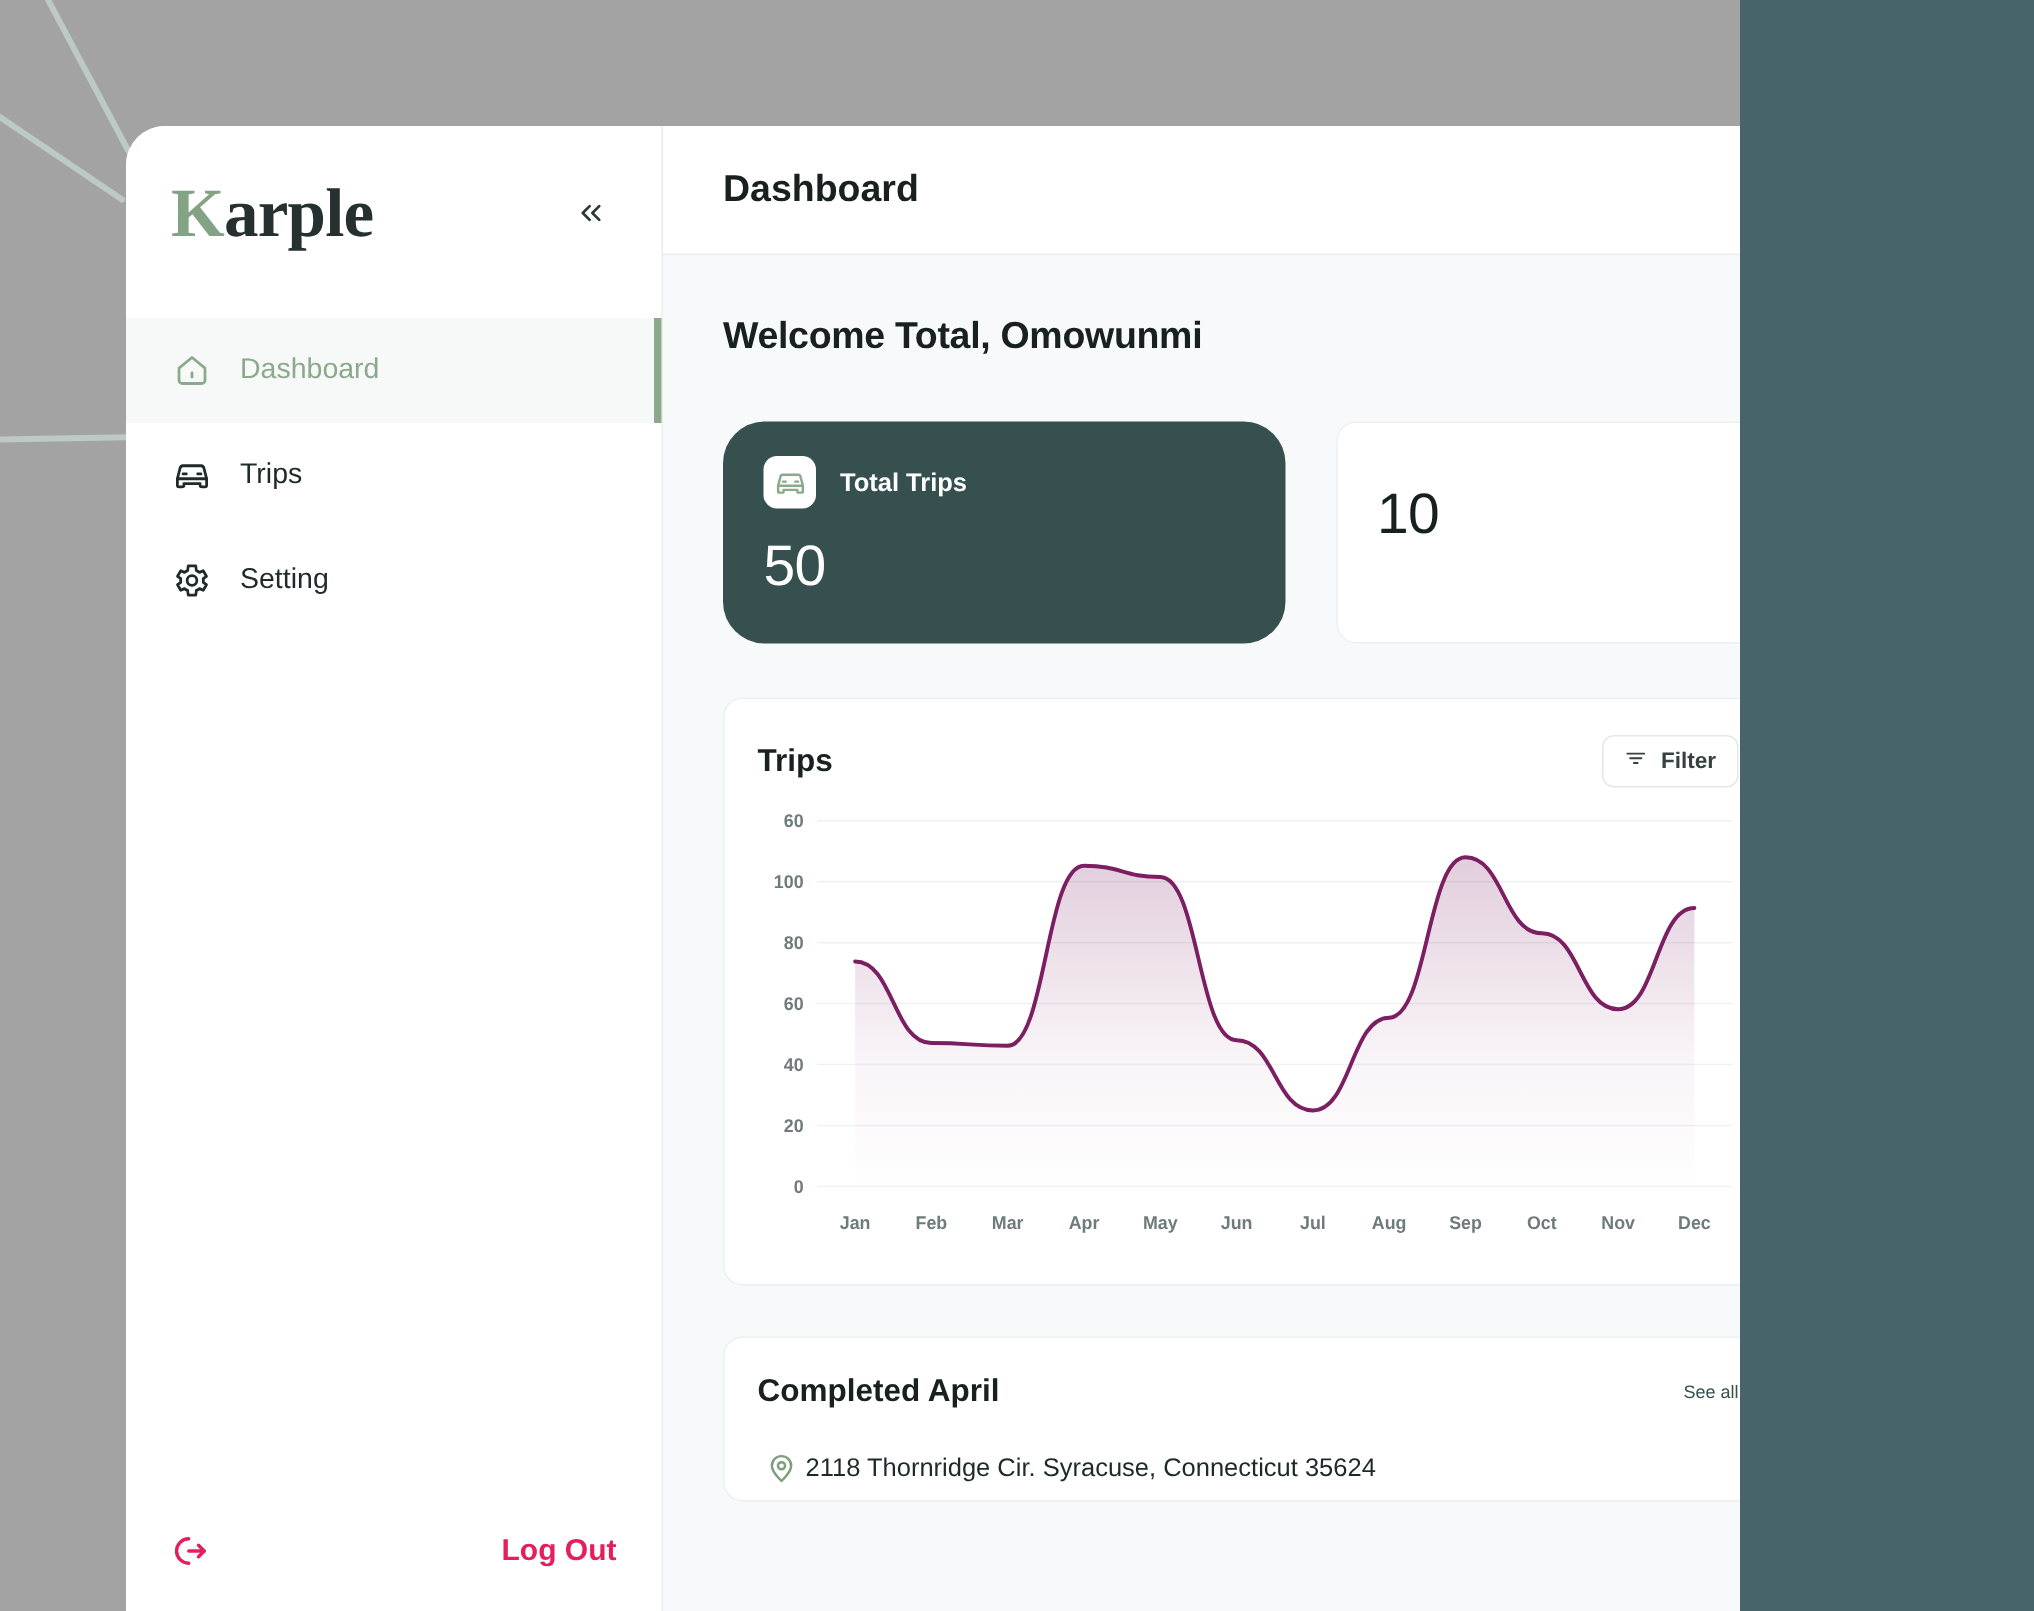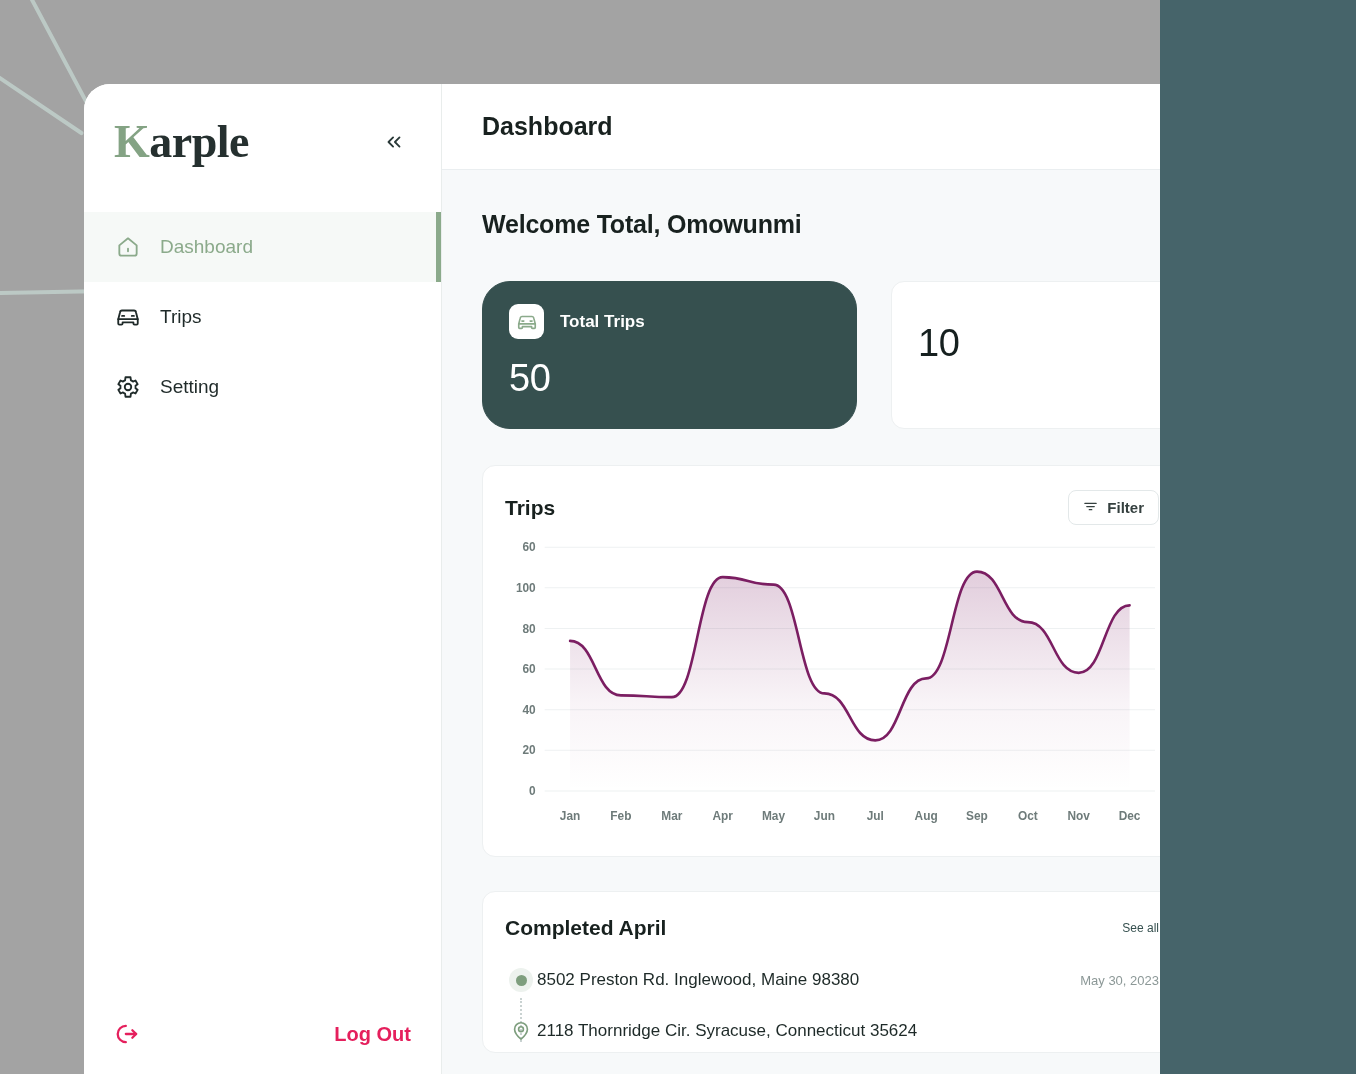--- a/index.html
+++ b/index.html
@@ -339,30 +339,20 @@
               </div>
             </div>
 
             <div class="panel completed-panel">
               <div class="completed-head">
                 <div class="panel-title">Completed April</div>
                 <div class="see-all">See all</div>
               </div>
               <div class="trip-row">
                 <div class="dot-col">
-                  <span class="dot-origin">
-                      <i></i>
-                    </span>
-                </div>
-                <div class="trip-addr">8502 Preston Rd. Inglewood, Maine 98380</div>
-                <div class="trip-date">May 30, 2023</div>
-                <div class="connector"></div>
-              </div>
-              <div class="trip-row">
-                <div class="dot-col">
                   <svg width="22" height="22" viewBox="0 0 24 24" fill="none" stroke="#7E9E7E" stroke-width="1.8">
                       <path d="M12 21s7-6.2 7-11a7 7 0 1 0-14 0c0 4.8 7 11 7 11z"></path>
                       <circle cx="12" cy="10" r="2.6"></circle>
                     </svg>
                 </div>
                 <div class="trip-addr">2118 Thornridge Cir. Syracuse, Connecticut 35624</div>
                 <div class="trip-date"></div>
               </div>
             </div>
           </div>

